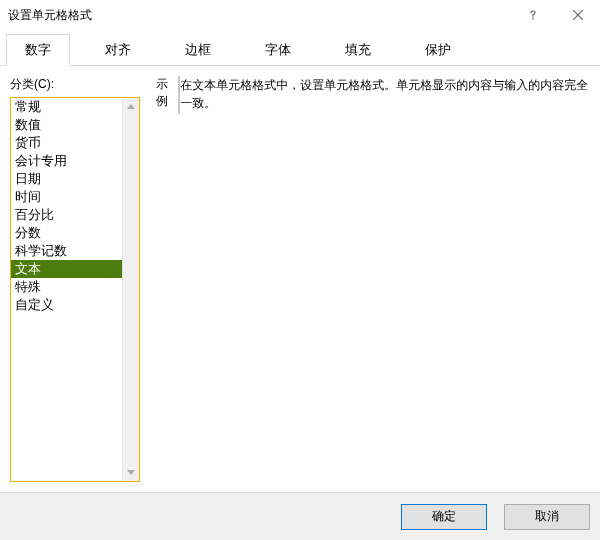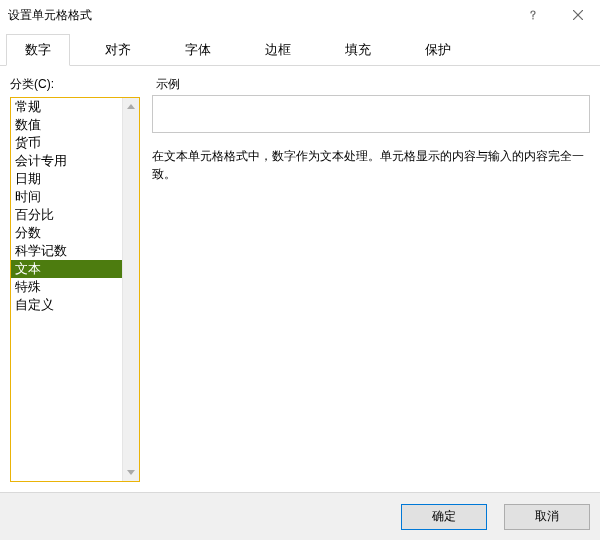--- a/index.html
+++ b/index.html
@@ -124,21 +124,21 @@
     width: 17px;
     height: 17px;
     display: flex;
     align-items: center;
     justify-content: center;
     color: #888;
   }
   .right-col {
     flex: 1;
     display: flex;
-    flex-direction: column;
+    flex-direction: row;
   }
   .sample-label {
     font-size: 12px;
     margin-bottom: 2px;
     margin-left: 4px;
   }
   .sample-box {
     height: 38px;
     border: 1px solid #c8c8c8;
     background: #fff;
@@ -192,22 +192,22 @@
           <line x1="0" y1="0" x2="10" y2="10" stroke="#666" stroke-width="1.2"></line>
           <line x1="10" y1="0" x2="0" y2="10" stroke="#666" stroke-width="1.2"></line>
         </svg>
       </div>
     </div>
   </div>
 
   <div class="tabs" id="tabs">
       <div class="tab active">数字</div>
       <div class="tab">对齐</div>
+      <div class="tab">边框</div>
       <div class="tab">字体</div>
-      <div class="tab">边框</div>
       <div class="tab">填充</div>
       <div class="tab">保护</div>
     </div>
 
   <div class="content">
     <div class="left-col">
       <div class="category-label">分类(C):</div>
       <div class="category-list">
         <div class="category-items" id="category-items">
             <div class="category-item">常规</div>
@@ -234,21 +234,21 @@
                 <path d="M0 0 L4 5 L8 0 Z" fill="#aaa"></path>
               </svg>
           </div>
         </div>
       </div>
     </div>
 
     <div class="right-col">
       <div class="sample-label">示例</div>
       <div class="sample-box"></div>
-      <div class="description">在文本单元格格式中，数字作为文本处理。单元格显示的内容与输入的内容完全一致。</div>
+      <div class="description">在文本单元格格式中，设置单元格格式。单元格显示的内容与输入的内容完全一致。</div>
     </div>
   </div>
 
   <div class="footer">
     <div class="footer-btn primary">确定</div>
     <div class="footer-btn">取消</div>
   </div>
 
 </div>
 

